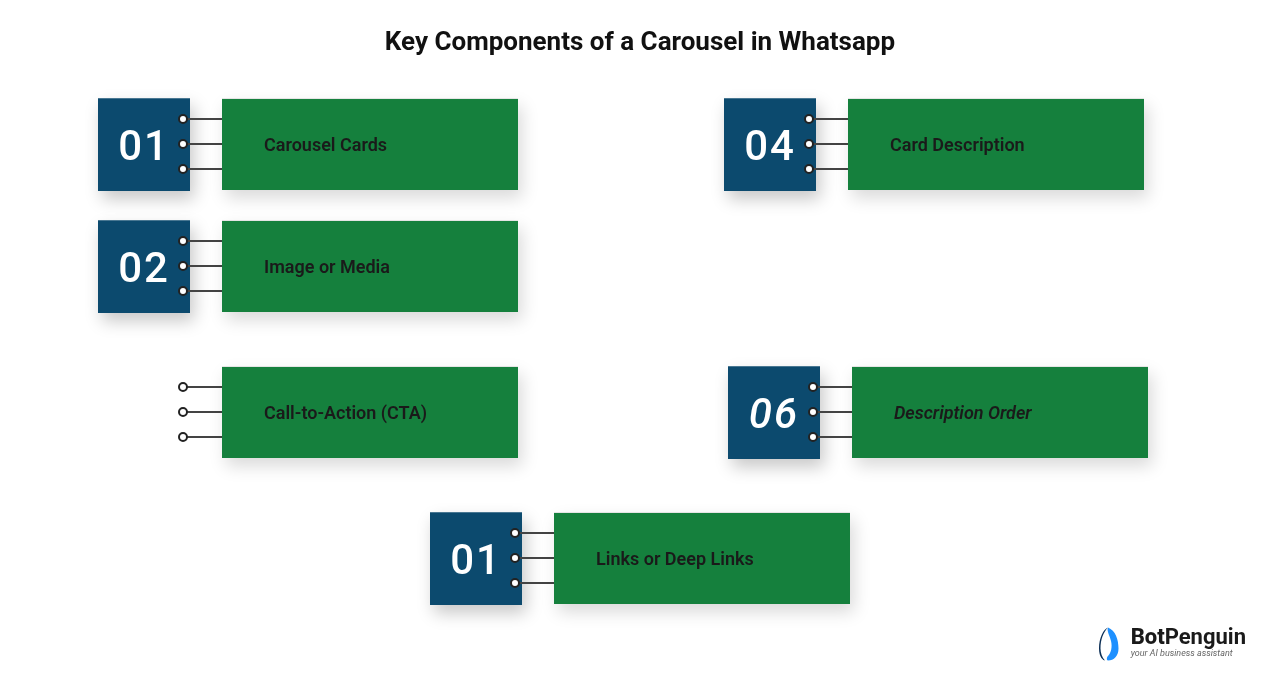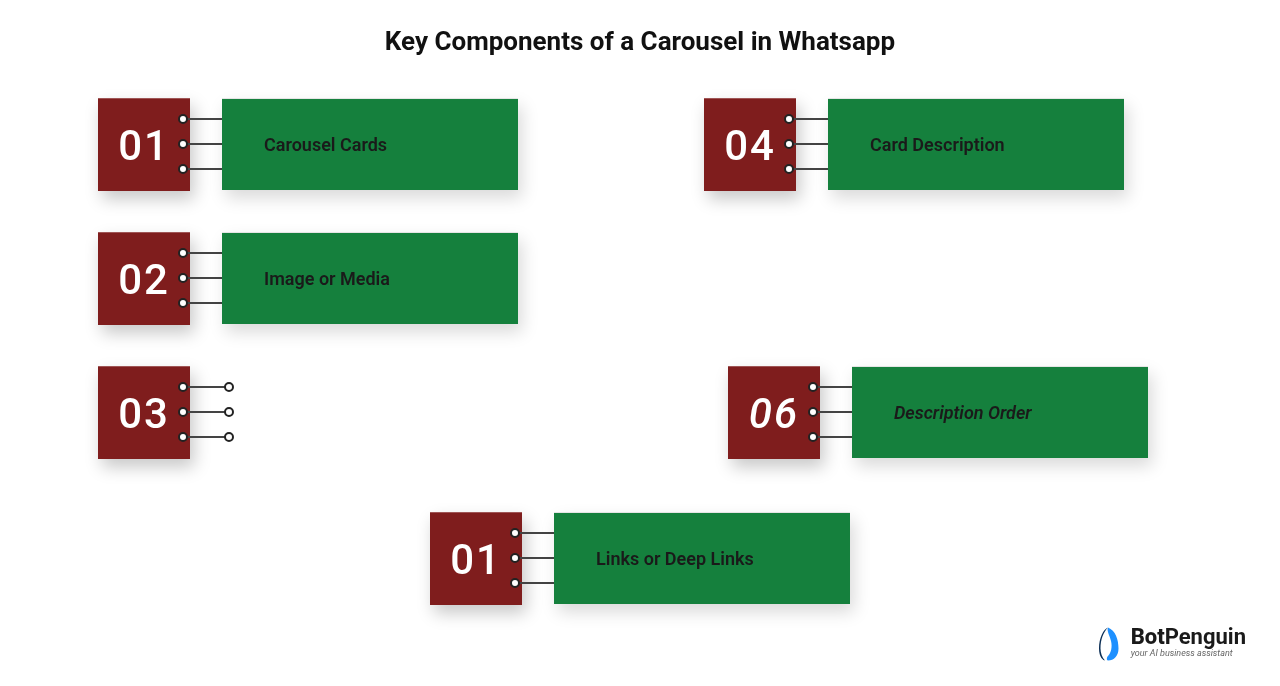--- a/index.html
+++ b/index.html
@@ -32,21 +32,21 @@
   
   .item {
     position: absolute;
     width: 420px;
     height: 92px;
   }
   .numbox {
     position: absolute;
     left: 0; top: 0;
     width: 92px; height: 92px;
-    background: #7f1d1d; 
+    background: #0c4a6e; 
     color: #fff;
     font-weight: 500;
     font-size: 42px;
     display: flex;
     align-items: center;
     justify-content: center;
     box-shadow: 4px 8px 16px rgba(0,0,0,0.22);
     border-top: 1px solid rgba(255,255,255,0.25);
     letter-spacing: 2px;
   }
@@ -99,23 +99,23 @@
     box-sizing: border-box;
   }
   .ring .hole.left  { left: 4px; top: 0; }
   .ring .hole.right { right: 4px; top: 0; }
   .ring:nth-child(1) { top: 16px; }
   .ring:nth-child(2) { top: 41px; }
   .ring:nth-child(3) { top: 66px; }
 
   
   .pos-1 { left: 98px;  top:  98px; }
-  .pos-2 { left: 98px;  top: 232px; padding-left: 9px; }
+  .pos-2 { left: 98px;  top: 220px; padding-left: 9px; }
   .pos-3 { left: 98px;  top: 366px; }
-  .pos-4 { left: 704px; top:  98px; }
+  .pos-4 { left: 724px; top:  98px; }
   .pos-5 { left: 728px; top: 232px; }
   .pos-6 { left: 728px; top: 366px; font-style: italic; }
   .pos-7 { left: 430px; top: 512px; }
 
   
   .brand {
     position: absolute;
     right: 34px;
     bottom: 24px;
     display: flex;
@@ -184,38 +184,38 @@
       <div class="ring">
           <div class="wire"></div>
           <div class="hole left"></div>
           <div class="hole right"></div>
         </div>
     </div>
     <div class="labelbox">Image or Media</div>
   </div>
 
   <div class="item pos-3">
-    <div class="numbox">03</div>
-    <div class="spiral">
-      <div class="ring">
-          <div class="wire"></div>
-          <div class="hole left"></div>
-          <div class="hole right"></div>
-        </div>
-      <div class="ring">
-          <div class="wire"></div>
-          <div class="hole left"></div>
-          <div class="hole right"></div>
-        </div>
-      <div class="ring">
-          <div class="wire"></div>
-          <div class="hole left"></div>
-          <div class="hole right"></div>
-        </div>
-    </div>
+    <div class="spiral">
+      <div class="ring">
+          <div class="wire"></div>
+          <div class="hole left"></div>
+          <div class="hole right"></div>
+        </div>
+      <div class="ring">
+          <div class="wire"></div>
+          <div class="hole left"></div>
+          <div class="hole right"></div>
+        </div>
+      <div class="ring">
+          <div class="wire"></div>
+          <div class="hole left"></div>
+          <div class="hole right"></div>
+        </div>
+    </div>
+    <div class="labelbox">Call-to-Action (CTA)</div>
   </div>
 
   <div class="item pos-4">
     <div class="numbox">04</div>
     <div class="spiral">
       <div class="ring">
           <div class="wire"></div>
           <div class="hole left"></div>
           <div class="hole right"></div>
         </div>

